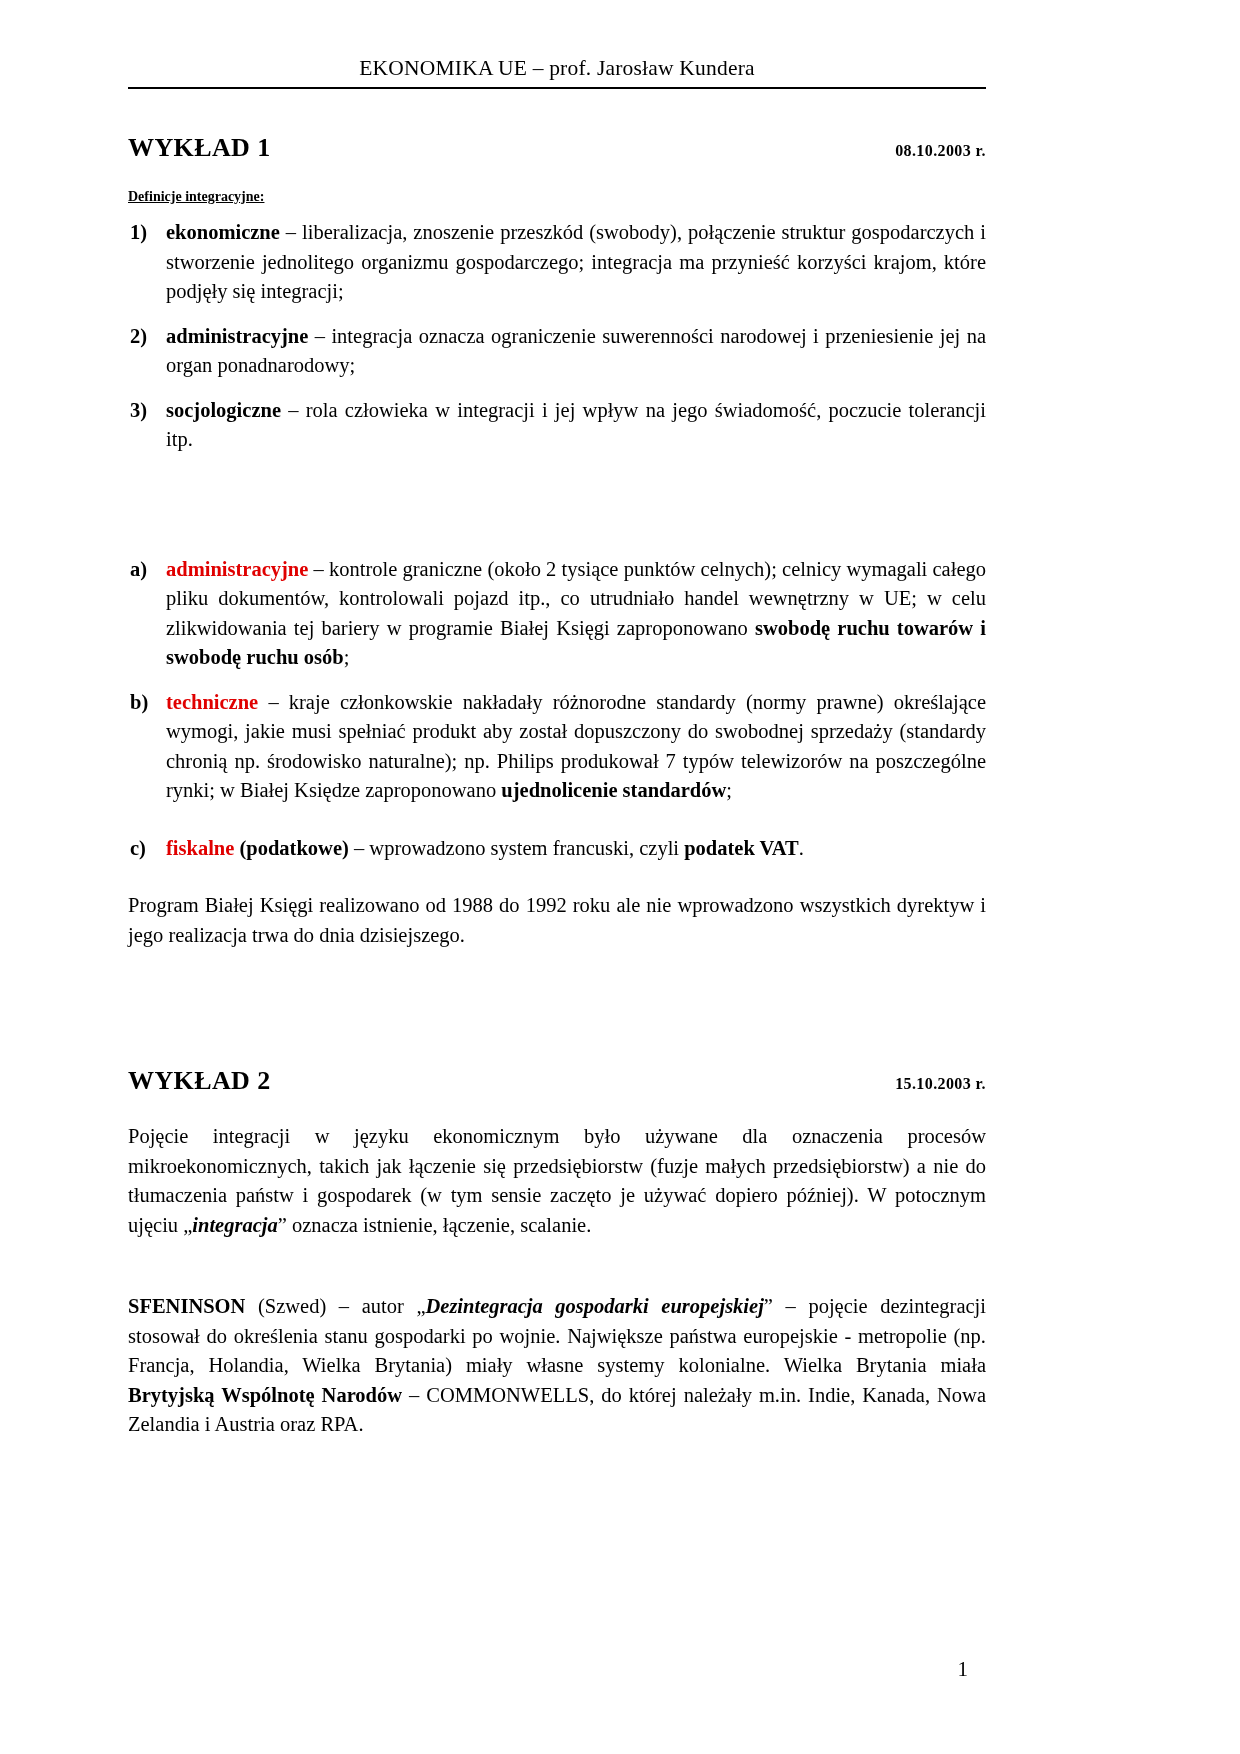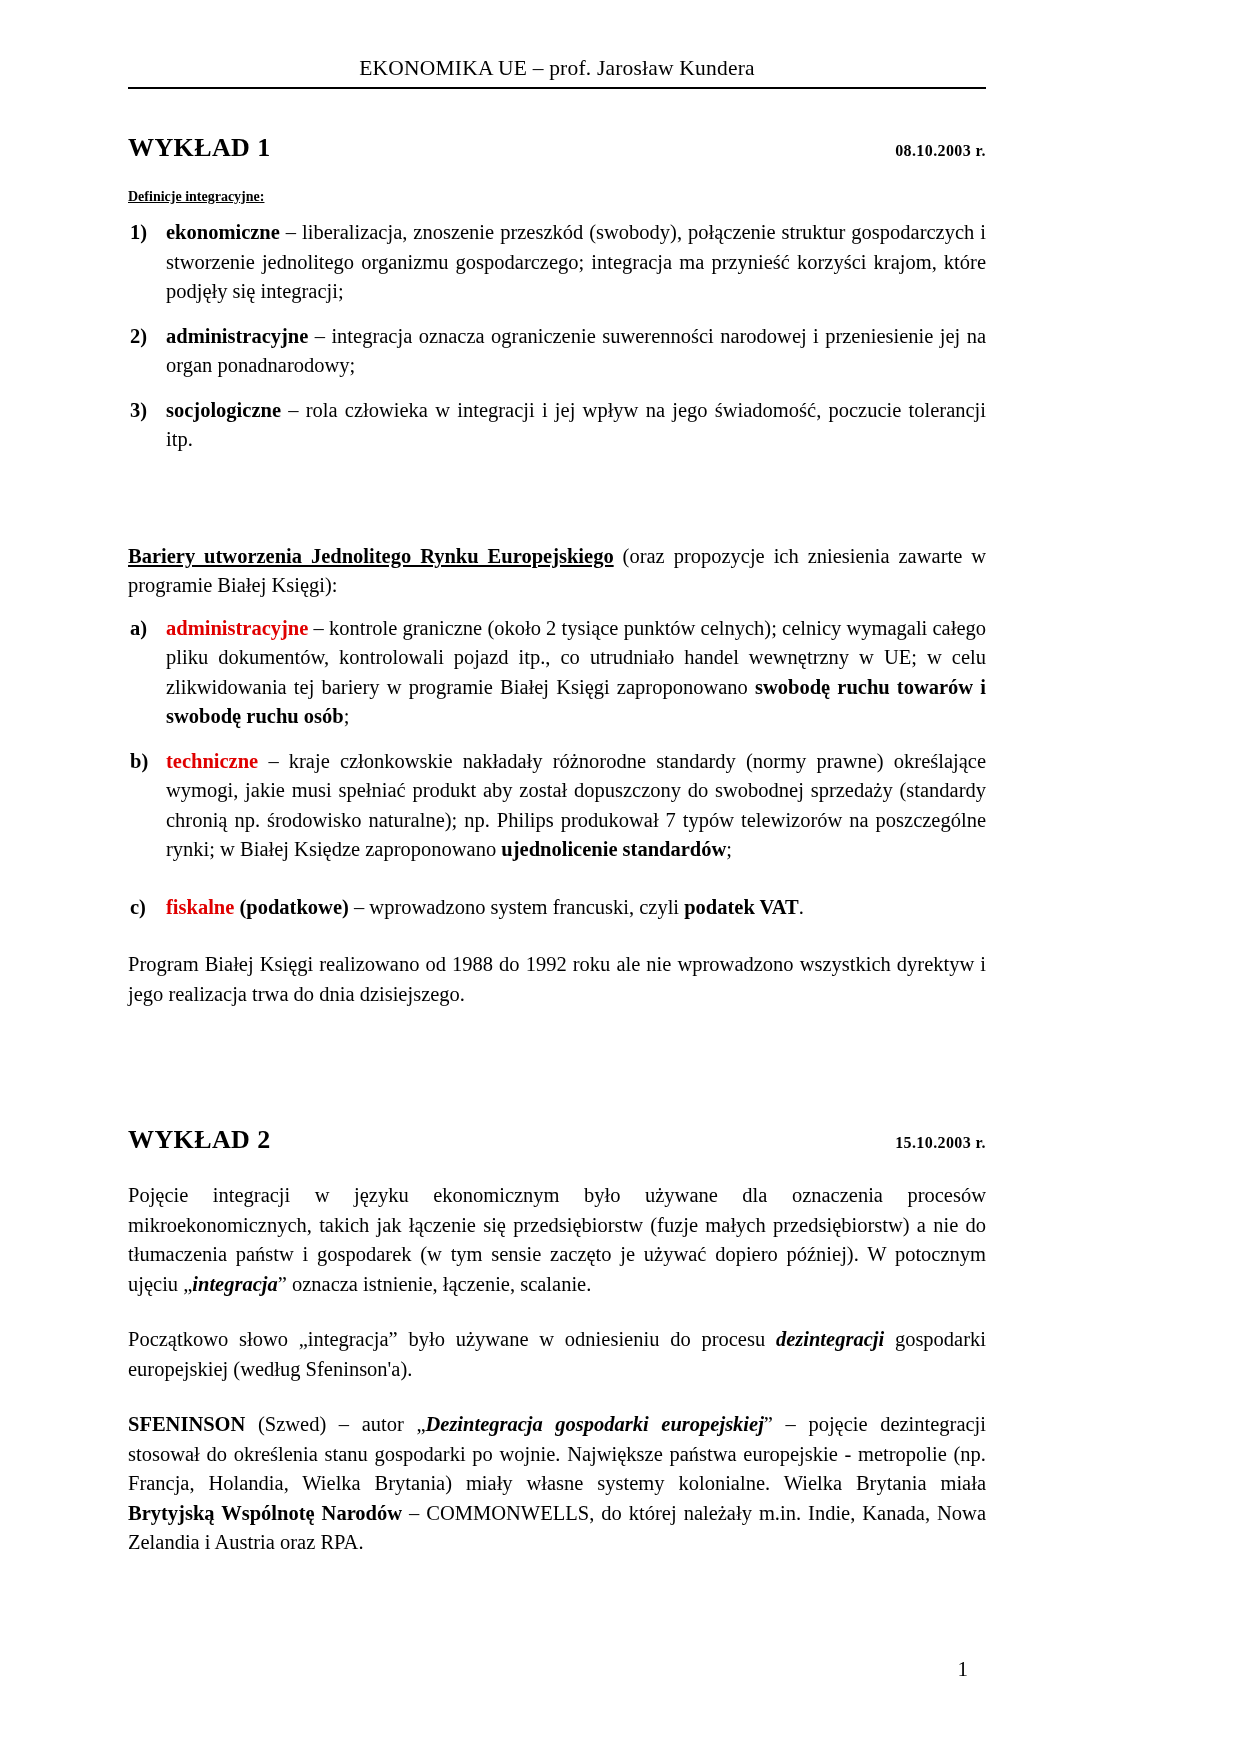--- a/index.html
+++ b/index.html
@@ -136,21 +136,20 @@
 
       <div class="li">
         <span class="marker">3)</span>
         <span class="body"><b>socjologiczne</b><span> – rola człowieka w integracji i jej wpływ na jego świadomość, poczucie tolerancji itp.</span></span>
       </div>
 
     </div>
 
     <div class="gap-xl"></div>
 
-    <p class="para"><span class="b u">Bariery utworzenia Jednolitego Rynku Europejskiego</span><span> (oraz propozycje ich zniesienia zawarte w programie Białej Księgi):</span></p>
 
     <div class="gap-s"></div>
 
     <div class="list">
 
       <div class="li alpha">
         <span class="marker">a)</span>
         <span class="body"><span class="red">administracyjne</span><span> – kontrole graniczne (około 2 tysiące punktów celnych); celnicy wymagali całego pliku dokumentów, kontrolowali pojazd itp., co utrudniało handel wewnętrzny w UE; w celu zlikwidowania tej bariery w programie Białej Księgi zaproponowano </span><b>swobodę ruchu towarów i swobodę ruchu osób</b><span>;</span></span>
       </div>
 
@@ -182,21 +181,20 @@
       <span>WYKŁAD 2</span>
       <span class="date">15.10.2003 r.</span>
     </div>
 
     <div class="gap-m"></div>
 
     <p class="para"><span>Pojęcie integracji w języku ekonomicznym było używane dla oznaczenia procesów mikroekonomicznych, takich jak łączenie się przedsiębiorstw (fuzje małych przedsiębiorstw) a nie do tłumaczenia państw i gospodarek (w tym sensie zaczęto je używać dopiero później). W potocznym ujęciu „</span><span class="bi">integracja</span><span>” oznacza istnienie, łączenie, scalanie.</span></p>
 
     <div class="gap-m"></div>
 
-    <p class="para"><span>Początkowo słowo „integracja” było używane w odniesieniu do procesu </span><span class="bi">dezintegracji</span><span> gospodarki europejskiej (według Sfeninson'a).</span></p>
 
     <div class="gap-m"></div>
 
     <p class="para"><b>SFENINSON</b><span> (Szwed) – autor „</span><span class="bi">Dezintegracja gospodarki europejskiej</span><span>” – pojęcie dezintegracji stosował do określenia stanu gospodarki po wojnie. Największe państwa europejskie - metropolie (np. Francja, Holandia, Wielka Brytania) miały własne systemy kolonialne. Wielka Brytania miała </span><b>Brytyjską Wspólnotę Narodów</b><span> – </span><span class="redcaps">COMMONWELLS</span><span>, do której należały m.in. Indie, Kanada, Nowa Zelandia i Austria oraz RPA.</span></p>
 
   </div>
 
   <div class="pagenum">1</div>
 
 </div>

